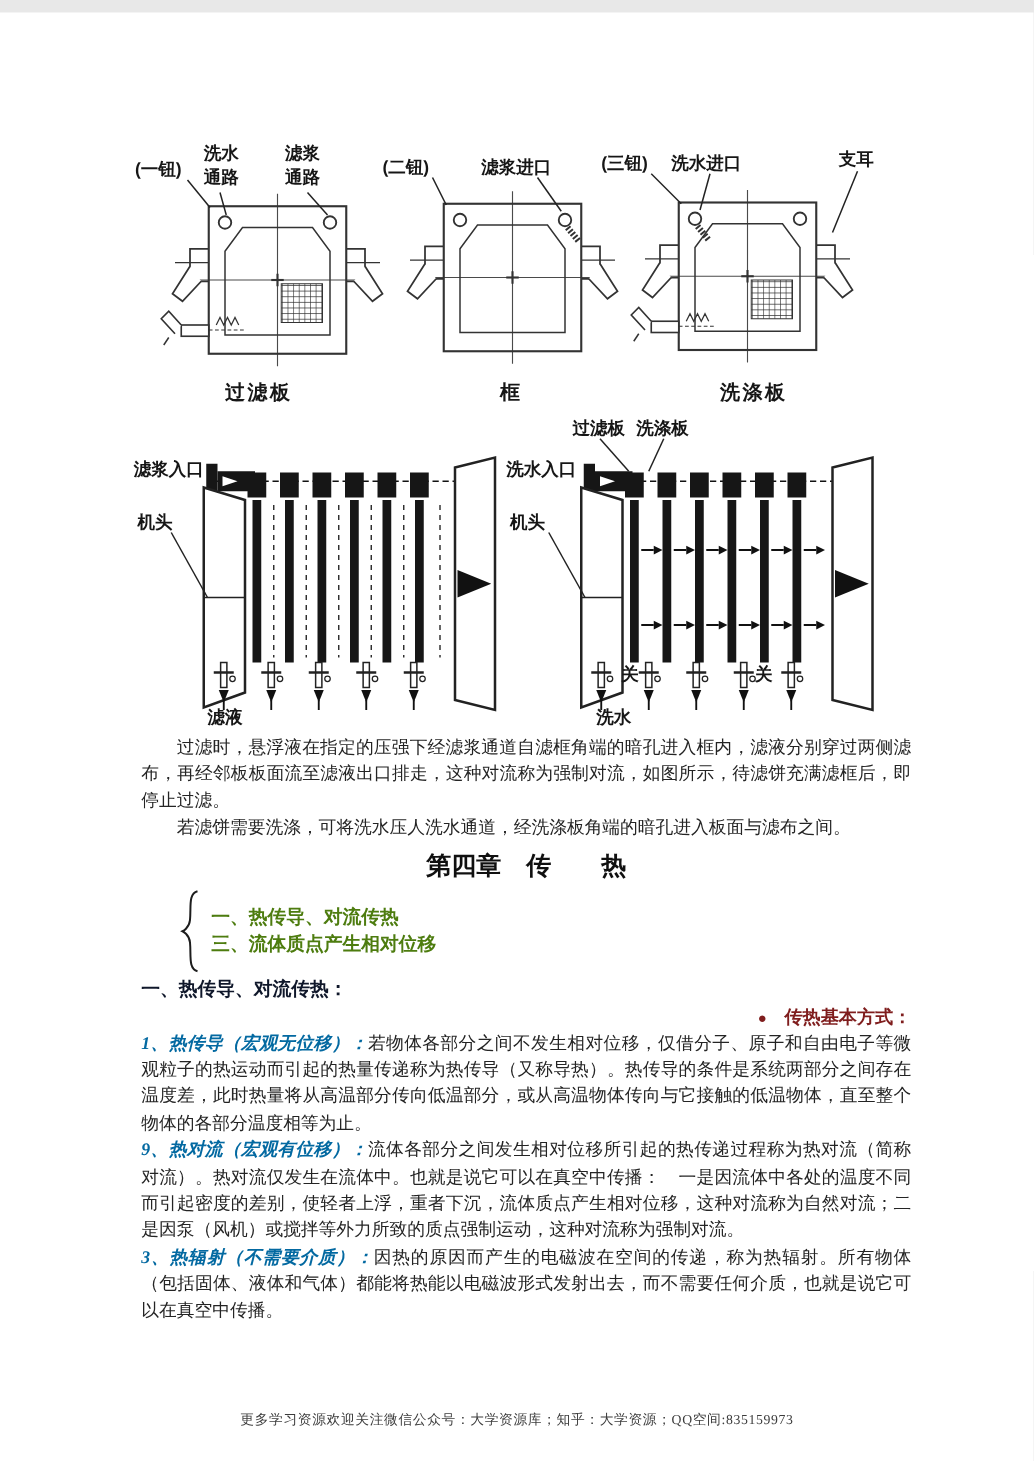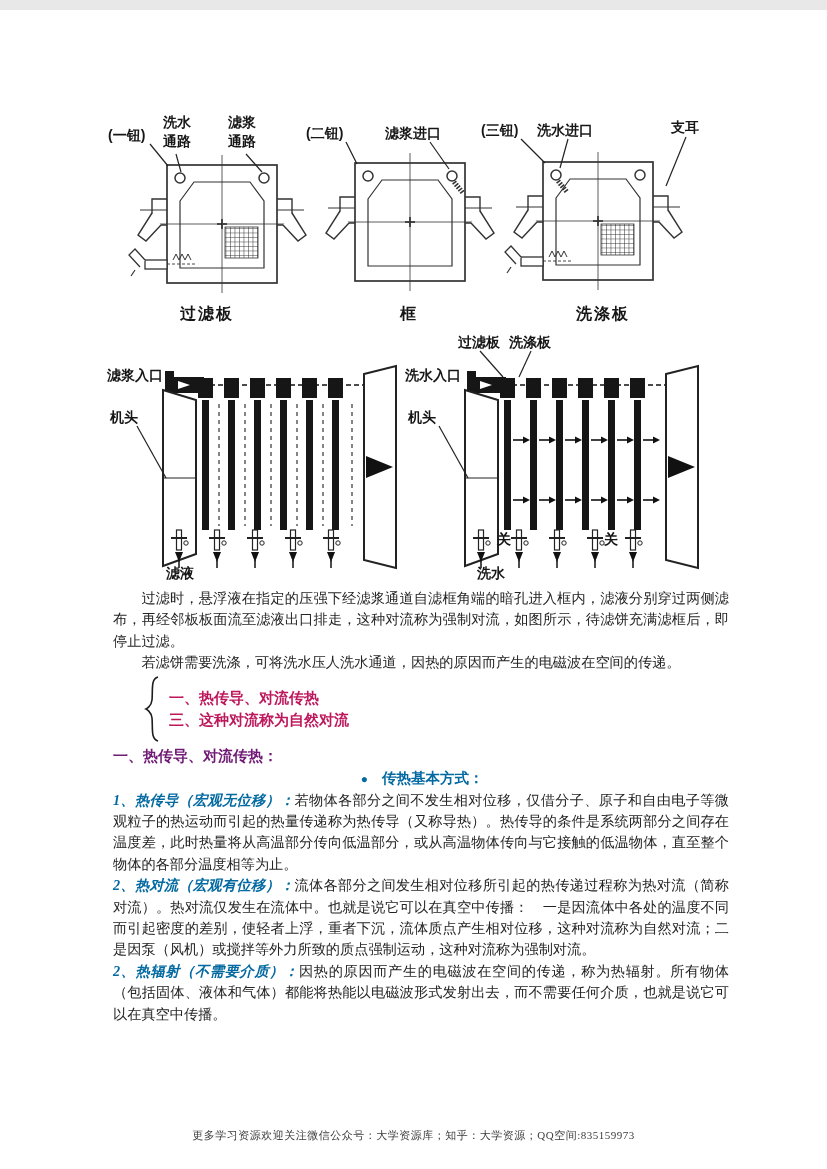--- a/index.html
+++ b/index.html
@@ -12,25 +12,25 @@
   .dlabel{font-size:14px;}
   .dcaption{font-size:16px;letter-spacing:2px;}
   .textcol{position:absolute;left:113px;top:578px;width:616px;
            font-size:14.2px;line-height:21.4px;text-align:justify;}
   .para{margin:0;text-indent:2em;}
   .chapter-title{font-family:"Liberation Sans","DejaVu Sans",sans-serif;font-weight:bold;
                  font-size:20px;line-height:27px;text-align:center;margin:6px 0 4px;color:#101010;}
   .outline-row{display:flex;align-items:center;margin:1px 0 2px 30px;}
   .brace-svg{width:18px;height:68px;flex:0 0 auto;margin-right:8px;}
   .outline-items{font-family:"Liberation Sans","DejaVu Sans",sans-serif;font-weight:bold;
-                 font-size:15px;line-height:22px;color:#be185d;}
+                 font-size:15px;line-height:22px;color:#4d7c0f;}
   .section-heading{font-family:"Liberation Sans","DejaVu Sans",sans-serif;font-weight:bold;
-                   font-size:15px;line-height:22px;color:#701a75;text-align:left;}
+                   font-size:15px;line-height:22px;color:#0f172a;text-align:left;}
   .bullet-line{font-family:"Liberation Sans","DejaVu Sans",sans-serif;font-weight:bold;
-               font-size:14.5px;line-height:22px;color:#0369a1;text-align:center;}
+               font-size:14.5px;line-height:22px;color:#7f1d1d;text-align:right;}
   .bullet-line .bullet{font-size:12px;margin:0 14px 0 2px;}
   .item{margin:0;}
   .item .lead{font-style:italic;font-weight:bold;color:#0369a1;}
   .footer{position:absolute;left:0;top:1118px;width:100%;text-align:center;
           font-size:11px;color:#3c3c3c;letter-spacing:0.5px;}
 </style>
 </head>
 <body>
 
 <div class="page">
@@ -187,40 +187,41 @@
       <text class="dlabel" x="405" y="52">洗水入口</text>
       <text class="dlabel" x="408" y="94">机头</text>
       <text class="dlabel" x="497" y="216">关</text>
       <text class="dlabel" x="604" y="216">关</text>
       <text class="dlabel" x="477" y="250">洗水</text>
     </g>
   </svg>
 
   <div class="textcol">
     <p class="para">过滤时，悬浮液在指定的压强下经滤浆通道自滤框角端的暗孔进入框内，滤液分别穿过两侧滤布，再经邻板板面流至滤液出口排走，这种对流称为强制对流，如图所示，待滤饼充满滤框后，即停止过滤。</p>
-    <p class="para">若滤饼需要洗涤，可将洗水压人洗水通道，因热的原因而产生的电磁波在空间的传递。</p>
-
+    <p class="para">若滤饼需要洗涤，可将洗水压人洗水通道，经洗涤板角端的暗孔进入板面与滤布之间。</p>
+
+    <div class="chapter-title">第四章　传　　热</div>
 
     <div class="outline-row">
       <svg class="brace-svg" viewBox="0 0 18 68">
         <path d="M15 2 C7.5 4 10 15 9 25 C8.4 31.5 3 34 3 34 C3 34 8.4 36.5 9 43 C10 53 7.5 64 15 66" fill="none" stroke="#1d1d1d" stroke-width="1.6"></path>
       </svg>
       <div class="outline-items">
         <div>一、热传导、对流传热</div>
-        <div>三、这种对流称为自然对流</div>
+        <div>三、流体质点产生相对位移</div>
       </div>
     </div>
 
     <div class="section-heading">一、热传导、对流传热：</div>
 
     <div class="bullet-line">
       <span class="bullet">●</span><span>传热基本方式：</span>
     </div>
 
     <p class="item"><b class="lead">1、热传导（宏观无位移）：</b><span>若物体各部分之间不发生相对位移，仅借分子、原子和自由电子等微观粒子的热运动而引起的热量传递称为热传导（又称导热）。热传导的条件是系统两部分之间存在温度差，此时热量将从高温部分传向低温部分，或从高温物体传向与它接触的低温物体，直至整个物体的各部分温度相等为止。</span></p>
 
-    <p class="item"><b class="lead">2、热对流（宏观有位移）：</b><span>流体各部分之间发生相对位移所引起的热传递过程称为热对流（简称对流）。热对流仅发生在流体中。也就是说它可以在真空中传播：　一是因流体中各处的温度不同而引起密度的差别，使轻者上浮，重者下沉，流体质点产生相对位移，这种对流称为自然对流；二是因泵（风机）或搅拌等外力所致的质点强制运动，这种对流称为强制对流。</span></p>
-
-    <p class="item"><b class="lead">2、热辐射（不需要介质）：</b><span>因热的原因而产生的电磁波在空间的传递，称为热辐射。所有物体（包括固体、液体和气体）都能将热能以电磁波形式发射出去，而不需要任何介质，也就是说它可以在真空中传播。</span></p>
+    <p class="item"><b class="lead">9、热对流（宏观有位移）：</b><span>流体各部分之间发生相对位移所引起的热传递过程称为热对流（简称对流）。热对流仅发生在流体中。也就是说它可以在真空中传播：　一是因流体中各处的温度不同而引起密度的差别，使轻者上浮，重者下沉，流体质点产生相对位移，这种对流称为自然对流；二是因泵（风机）或搅拌等外力所致的质点强制运动，这种对流称为强制对流。</span></p>
+
+    <p class="item"><b class="lead">3、热辐射（不需要介质）：</b><span>因热的原因而产生的电磁波在空间的传递，称为热辐射。所有物体（包括固体、液体和气体）都能将热能以电磁波形式发射出去，而不需要任何介质，也就是说它可以在真空中传播。</span></p>
   </div>
 
   <div class="footer">更多学习资源欢迎关注微信公众号：大学资源库；知乎：大学资源；QQ空间:835159973</div>
 </div>
 
 </body></html>

